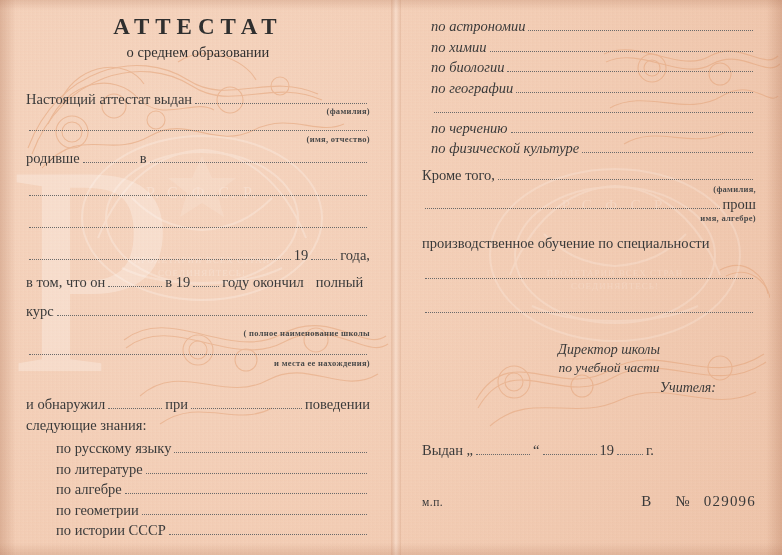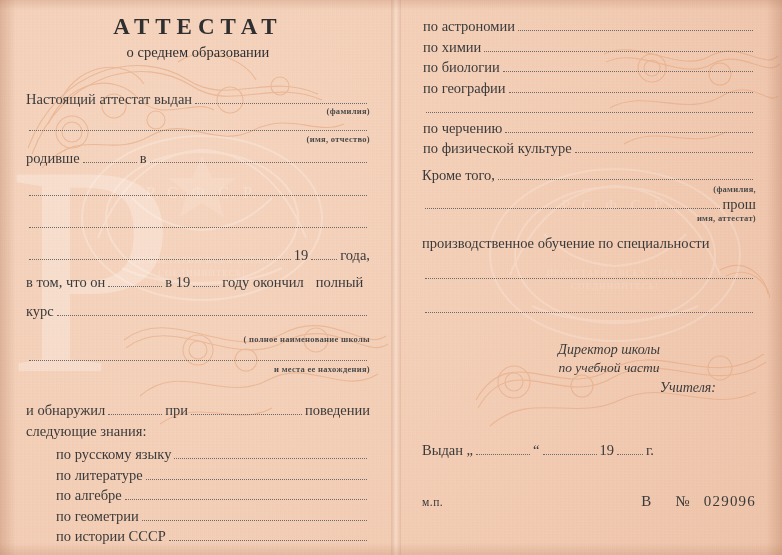--- a/index.html
+++ b/index.html
@@ -207,21 +207,21 @@
         <span class="txt">в 19</span>
         <span class="dots tiny"></span>
         <span class="txt">году  окончил</span>
         <span class="txt" style="padding-left:12px;">полный</span>
       </div>
 
       <div class="line" style="margin-top:12px;">
         <span class="txt">курс</span>
         <span class="dots"></span>
       </div>
-      <div class="caption" style="margin-left:120px;margin-top:14px;">( полное   наименование   школы</div>
+      <div class="caption" style="margin-left:120px;margin-top:8px;">( полное   наименование   школы</div>
 
       <div class="line" style="margin-top:4px;">
         <span class="dots"></span>
       </div>
       <div class="caption" style="margin-left:100px;">и места  ее  нахождения)</div>
 
       <div class="line" style="margin-top:28px;">
         <span class="txt">и  обнаружил</span>
         <span class="dots short"></span>
         <span class="txt">при</span>
@@ -254,21 +254,21 @@
           <span class="dots"></span>
         </div>
 
       </div>
     </div>
   </div>
 
   <div class="page-half right">
     <div class="content" style="padding:18px 26px 0 22px;">
 
-      <div class="rowlist" style="margin-left:1px;">
+      <div class="rowlist" style="margin-left:9px;font-style:italic;">
         <div class="line" style="margin-top:0;">
           <span class="txt">по астрономии</span>
           <span class="dots"></span>
         </div>
         <div class="line">
           <span class="txt">по химии</span>
           <span class="dots"></span>
         </div>
         <div class="line">
           <span class="txt">по биологии</span>
@@ -294,21 +294,21 @@
       <div class="line" style="margin-top:10px;">
         <span class="txt">Кроме того,</span>
         <span class="dots"></span>
       </div>
       <div class="caption" style="margin-left:200px;">(фамилия,</div>
 
       <div class="line" style="margin-top:2px;">
         <span class="dots"></span>
         <span class="txt">прош</span>
       </div>
-      <div class="caption" style="margin-left:60px;">имя,  аттестат)</div>
+      <div class="caption" style="margin-left:60px;">имя,  алгебре)</div>
 
       <div class="line" style="margin-top:12px;">
         <span class="txt">производственное   обучение   по   специальности</span>
       </div>
 
       <div class="line" style="margin-top:14px;">
         <span class="dots"></span>
       </div>
       <div class="line" style="margin-top:18px;">
         <span class="dots"></span>

